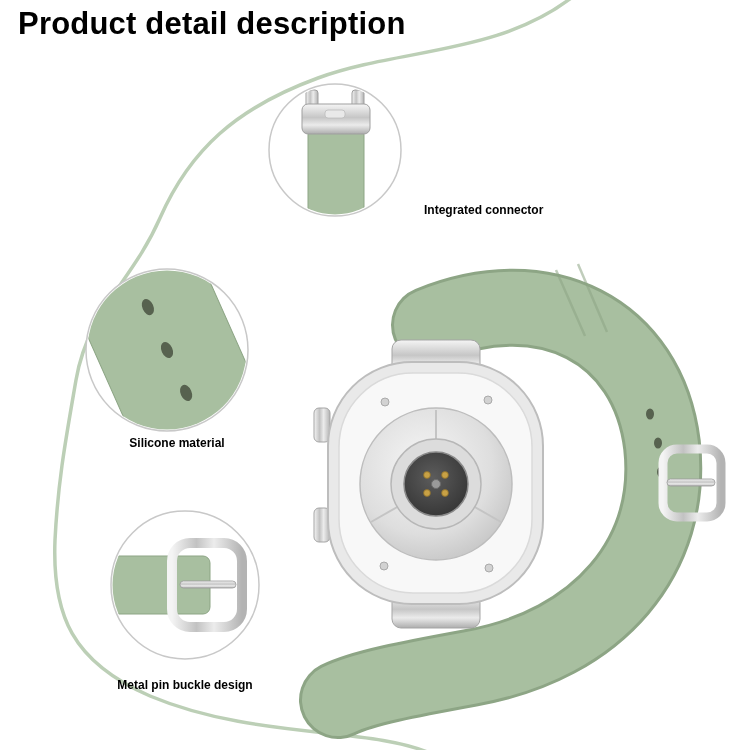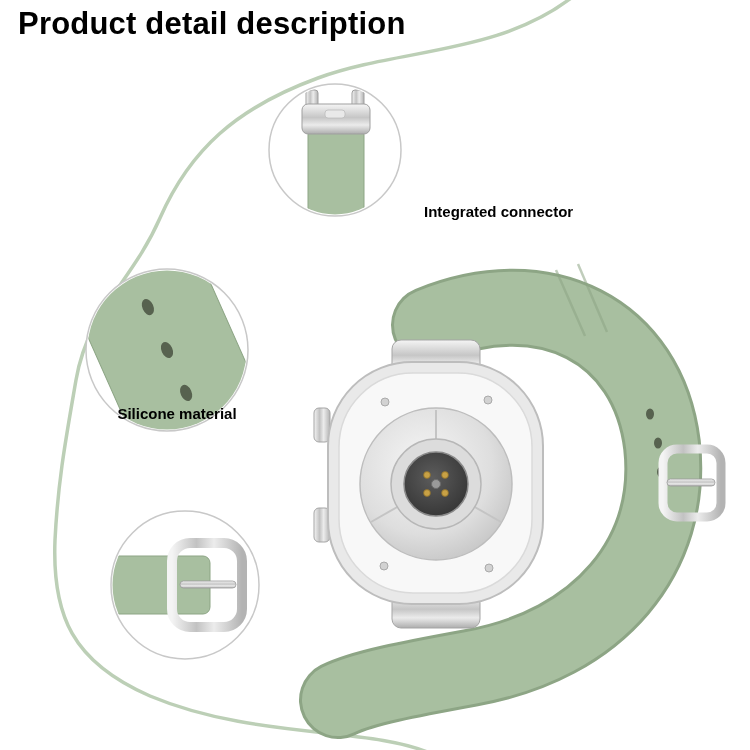--- a/index.html
+++ b/index.html
@@ -14,25 +14,25 @@
   }
   *{margin:0;padding:0;box-sizing:border-box;}
   html,body{width:750px;height:750px;background:var(--background);
     font-family:"Liberation Sans",sans-serif;overflow:hidden;}
   .page{position:relative;width:750px;height:724px;background:var(--background);}
   .page-title{
     position:absolute;left:18px;top:6px;
     font-size:31px;font-weight:700;color:var(--text);letter-spacing:0.2px;
   }
   .callout-label{
-    position:absolute;font-size:15px;font-weight:700;color:var(--text);
+    position:absolute;font-size:12px;font-weight:700;color:var(--text);
     white-space:nowrap;
   }
   .label-connector{left:424px;top:203px;}
-  .label-silicone{left:92px;top:405px;width:170px;text-align:center;}
+  .label-silicone{left:92px;top:436px;width:170px;text-align:center;}
   .label-buckle{left:70px;top:678px;width:230px;text-align:center;}
   svg{position:absolute;left:0;top:0;}
   .deco-line{stroke:var(--deco-green);stroke-width:3.5;fill:none;}
   .callout-circle{fill:#ffffff;stroke:#c8c8c8;stroke-width:1.5;}
   .band-fill{fill:var(--band-green);stroke:var(--band-green-dark);stroke-width:1;}
   .band-stroke-outline{stroke:var(--band-green-dark);stroke-width:78;fill:none;stroke-linecap:round;}
   .band-stroke{stroke:var(--band-green);stroke-width:72;fill:none;stroke-linecap:round;}
   .hole{fill:var(--hole-dark);}
   .stitch{stroke:var(--band-green-dark);stroke-width:2.5;opacity:0.55;}
 </style>
@@ -151,14 +151,15 @@
     </g>
 
     <g>
       <rect x="663" y="449" width="58" height="68" rx="14" fill="none" stroke="url(#metalV)" stroke-width="9"></rect>
       <rect x="667" y="479" width="48" height="7" rx="3.5" fill="url(#metalH)" stroke="#9a9a9a" stroke-width="0.8"></rect>
     </g>
   </svg>
 
   <div class="callout-label label-connector">Integrated connector</div>
   <div class="callout-label label-silicone">Silicone material</div>
+  <div class="callout-label label-buckle">Metal pin buckle design</div>
 
 </div>
 
 </body></html>

